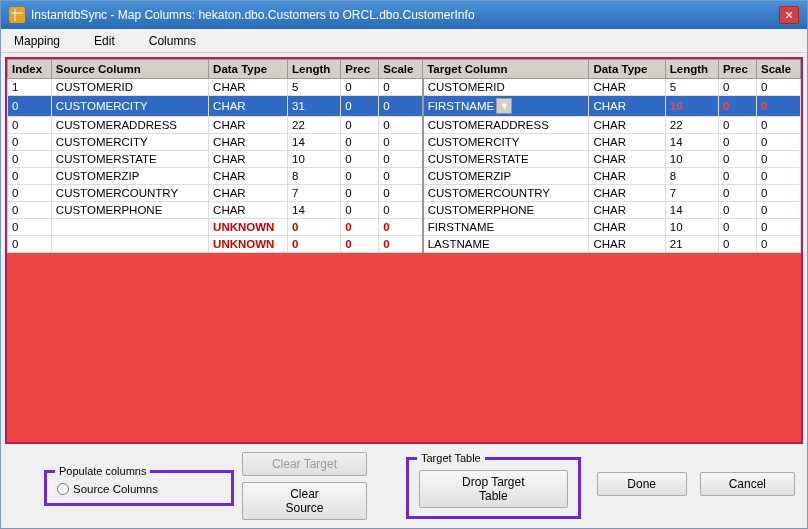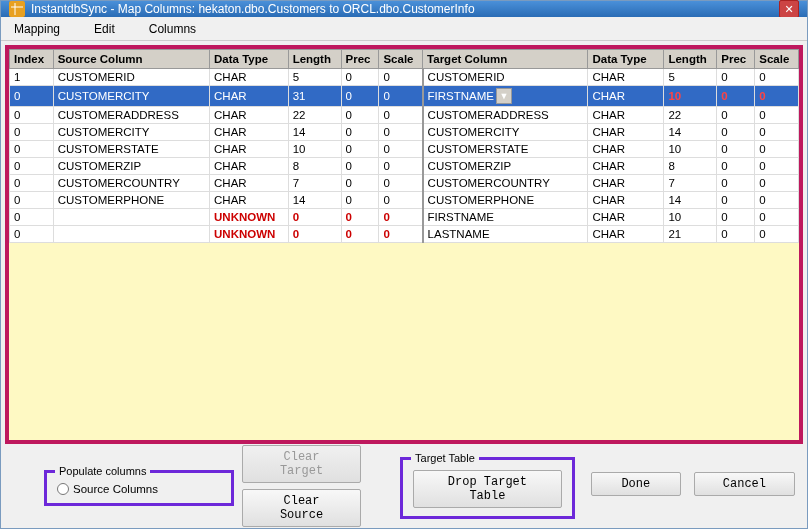--- a/index.html
+++ b/index.html
@@ -22,21 +22,21 @@
       display: flex;
       flex-direction: column;
     }
     .title-bar {
       background: linear-gradient(to bottom, #4a90d9, #2a6cb5);
       color: white;
       padding: 4px 8px;
       display: flex;
       align-items: center;
       justify-content: space-between;
-      height: 16px;
+      height: 28px;
       flex-shrink: 0;
     }
     .title-bar-left {
       display: flex;
       align-items: center;
       gap: 6px;
     }
     .title-icon {
       width: 16px;
       height: 16px;
@@ -85,22 +85,22 @@
     .content-area {
       flex: 1;
       display: flex;
       flex-direction: column;
       overflow: hidden;
       padding: 4px;
     }
     .table-container {
       flex: 1;
       overflow: auto;
-      border: 4px solid #be185d;
-      background: #fef9c3;
+      border: 2px solid #be185d;
+      background: #ef4444;
     }
     table {
       width: 100%;
       border-collapse: collapse;
       font-size: 11.5px;
     }
     thead tr {
       background: #d4d0c8;
     }
     thead th {
@@ -153,21 +153,20 @@
     }
     .btn {
       padding: 4px 28px;
       border: 1px solid #aaa;
       background: linear-gradient(to bottom, #f8f8f8, #e0e0e0);
       cursor: pointer;
       font-size: 12px;
       border-radius: 2px;
       min-width: 80px;
       text-align: center;
-      font-family: Liberation Mono, monospace;
     }
     .btn:disabled, .btn.disabled {
       color: #999;
       cursor: default;
       background: linear-gradient(to bottom, #f0f0f0, #e0e0e0);
     }
     .spacer { flex: 1; }
     .done-cancel {
       display: flex;
       flex-direction: row;

